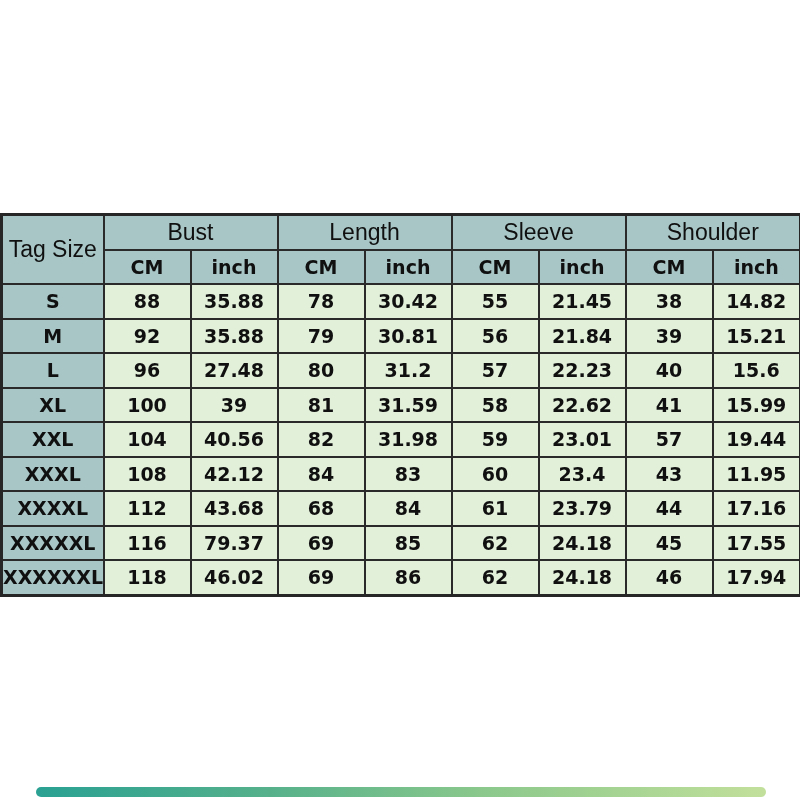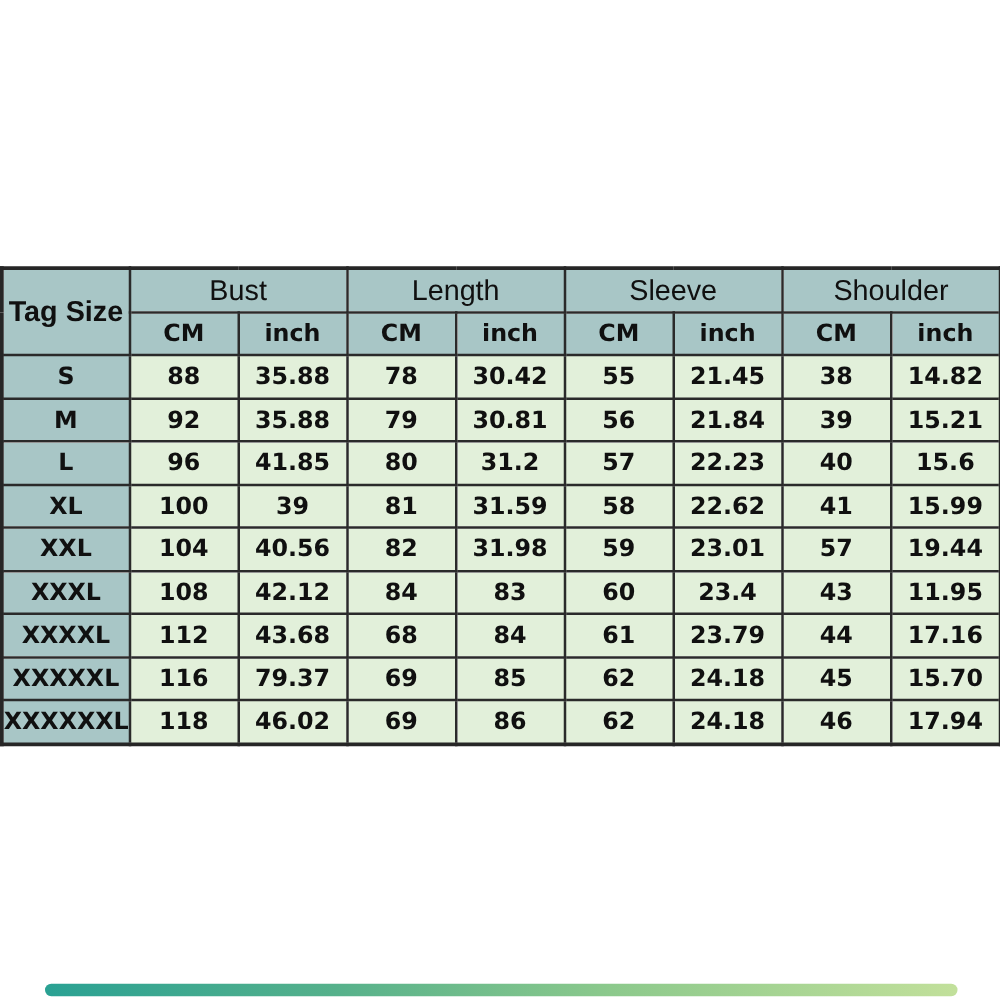--- a/index.html
+++ b/index.html
@@ -39,21 +39,21 @@
   .unit-row th { height: 32px; }
   .header-cell {
     background: #a8c6c6;
     font-family: "Liberation Sans", sans-serif;
     font-weight: normal;
     font-size: 23px;
   }
   .tag-size-cell {
     background: #a8c6c6;
     font-family: "Liberation Sans", sans-serif;
-    font-weight: bold;
+    font-weight: normal;
     font-size: 23px;
   }
   .unit-cell {
     background: #a8c6c6;
     font-family: "DejaVu Sans", sans-serif;
     font-weight: bold;
     font-size: 19px;
   }
   .size-table tbody td { height: 32.5px; }
   .size-cell {
@@ -133,21 +133,21 @@
           <td class="data-cell">79</td>
           <td class="data-cell">30.81</td>
           <td class="data-cell">56</td>
           <td class="data-cell">21.84</td>
           <td class="data-cell">39</td>
           <td class="data-cell">15.21</td>
         </tr>
         <tr>
           <td class="size-cell">L</td>
           <td class="data-cell">96</td>
-          <td class="data-cell">41.85</td>
+          <td class="data-cell">27.48</td>
           <td class="data-cell">80</td>
           <td class="data-cell">31.2</td>
           <td class="data-cell">57</td>
           <td class="data-cell">22.23</td>
           <td class="data-cell">40</td>
           <td class="data-cell">15.6</td>
         </tr>
         <tr>
           <td class="size-cell">XL</td>
           <td class="data-cell">100</td>
@@ -194,21 +194,21 @@
         </tr>
         <tr>
           <td class="size-cell">XXXXXL</td>
           <td class="data-cell">116</td>
           <td class="data-cell">79.37</td>
           <td class="data-cell">69</td>
           <td class="data-cell">85</td>
           <td class="data-cell">62</td>
           <td class="data-cell">24.18</td>
           <td class="data-cell">45</td>
-          <td class="data-cell">15.70</td>
+          <td class="data-cell">17.55</td>
         </tr>
         <tr>
           <td class="size-cell">XXXXXXL</td>
           <td class="data-cell">118</td>
           <td class="data-cell">46.02</td>
           <td class="data-cell">69</td>
           <td class="data-cell">86</td>
           <td class="data-cell">62</td>
           <td class="data-cell">24.18</td>
           <td class="data-cell">46</td>

